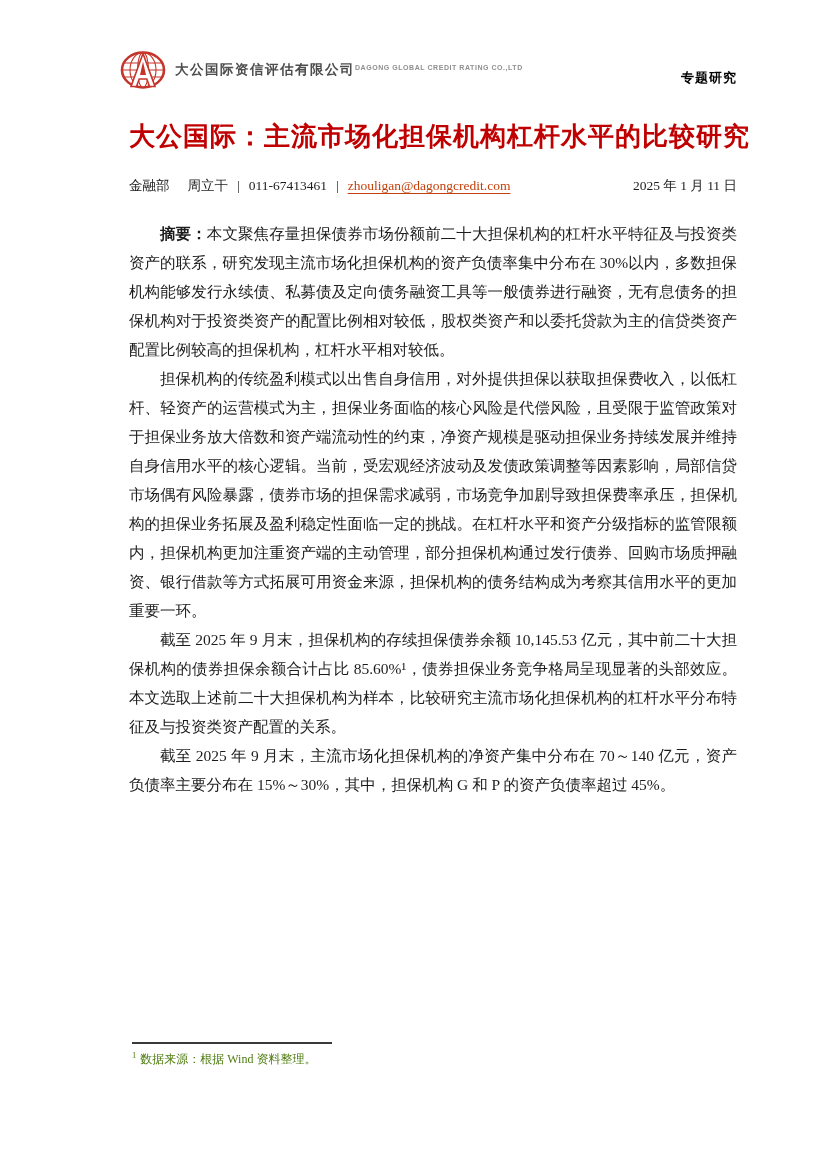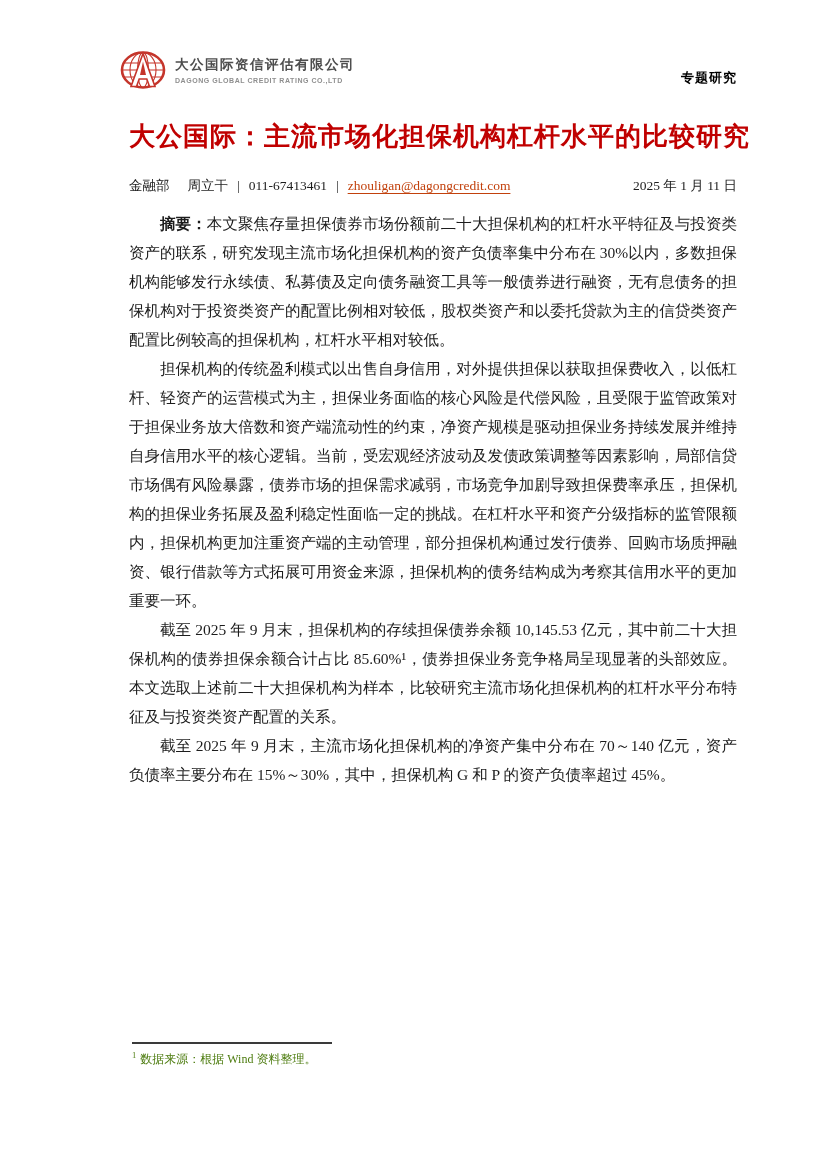--- a/index.html
+++ b/index.html
@@ -21,21 +21,21 @@
     position: absolute;
     top: 50px;
     left: 120px;
     width: 617px;
     display: flex;
     justify-content: space-between;
     align-items: flex-start;
   }
   .logo-block { display: flex; align-items: center; gap: 9px; }
   .logo-icon svg { display: block; }
-  .logo-text { display: flex; flex-direction: column; justify-content: center; }
+  .logo-text { display: flex; flex-direction: row; justify-content: center; text-align: center; }
   .company-cn {
     font-family: "Liberation Sans", "DejaVu Sans", sans-serif;
     font-size: 13.5px;
     font-weight: bold;
     color: #4d4d4d;
     letter-spacing: 1.5px;
     white-space: nowrap;
   }
   .company-en {
     font-family: "Liberation Sans", "DejaVu Sans", sans-serif;
@@ -87,21 +87,21 @@
   .byline .email {
     color: #c2410c;
     text-decoration: underline;
     text-underline-offset: 3px;
   }
   .byline .date { margin-left: auto; }
 
   
   .bodytext {
     position: absolute;
-    top: 209px;
+    top: 219px;
     left: 129px;
     width: 608px;
     font-size: 15.5px;
     line-height: 29px;
     text-align: justify;
     color: #1c1c1c;
     font-family: Liberation Serif, serif;
   }
   .bodytext p { text-indent: 2em; margin: 0; }
   .abstract-label { font-weight: bold; }

